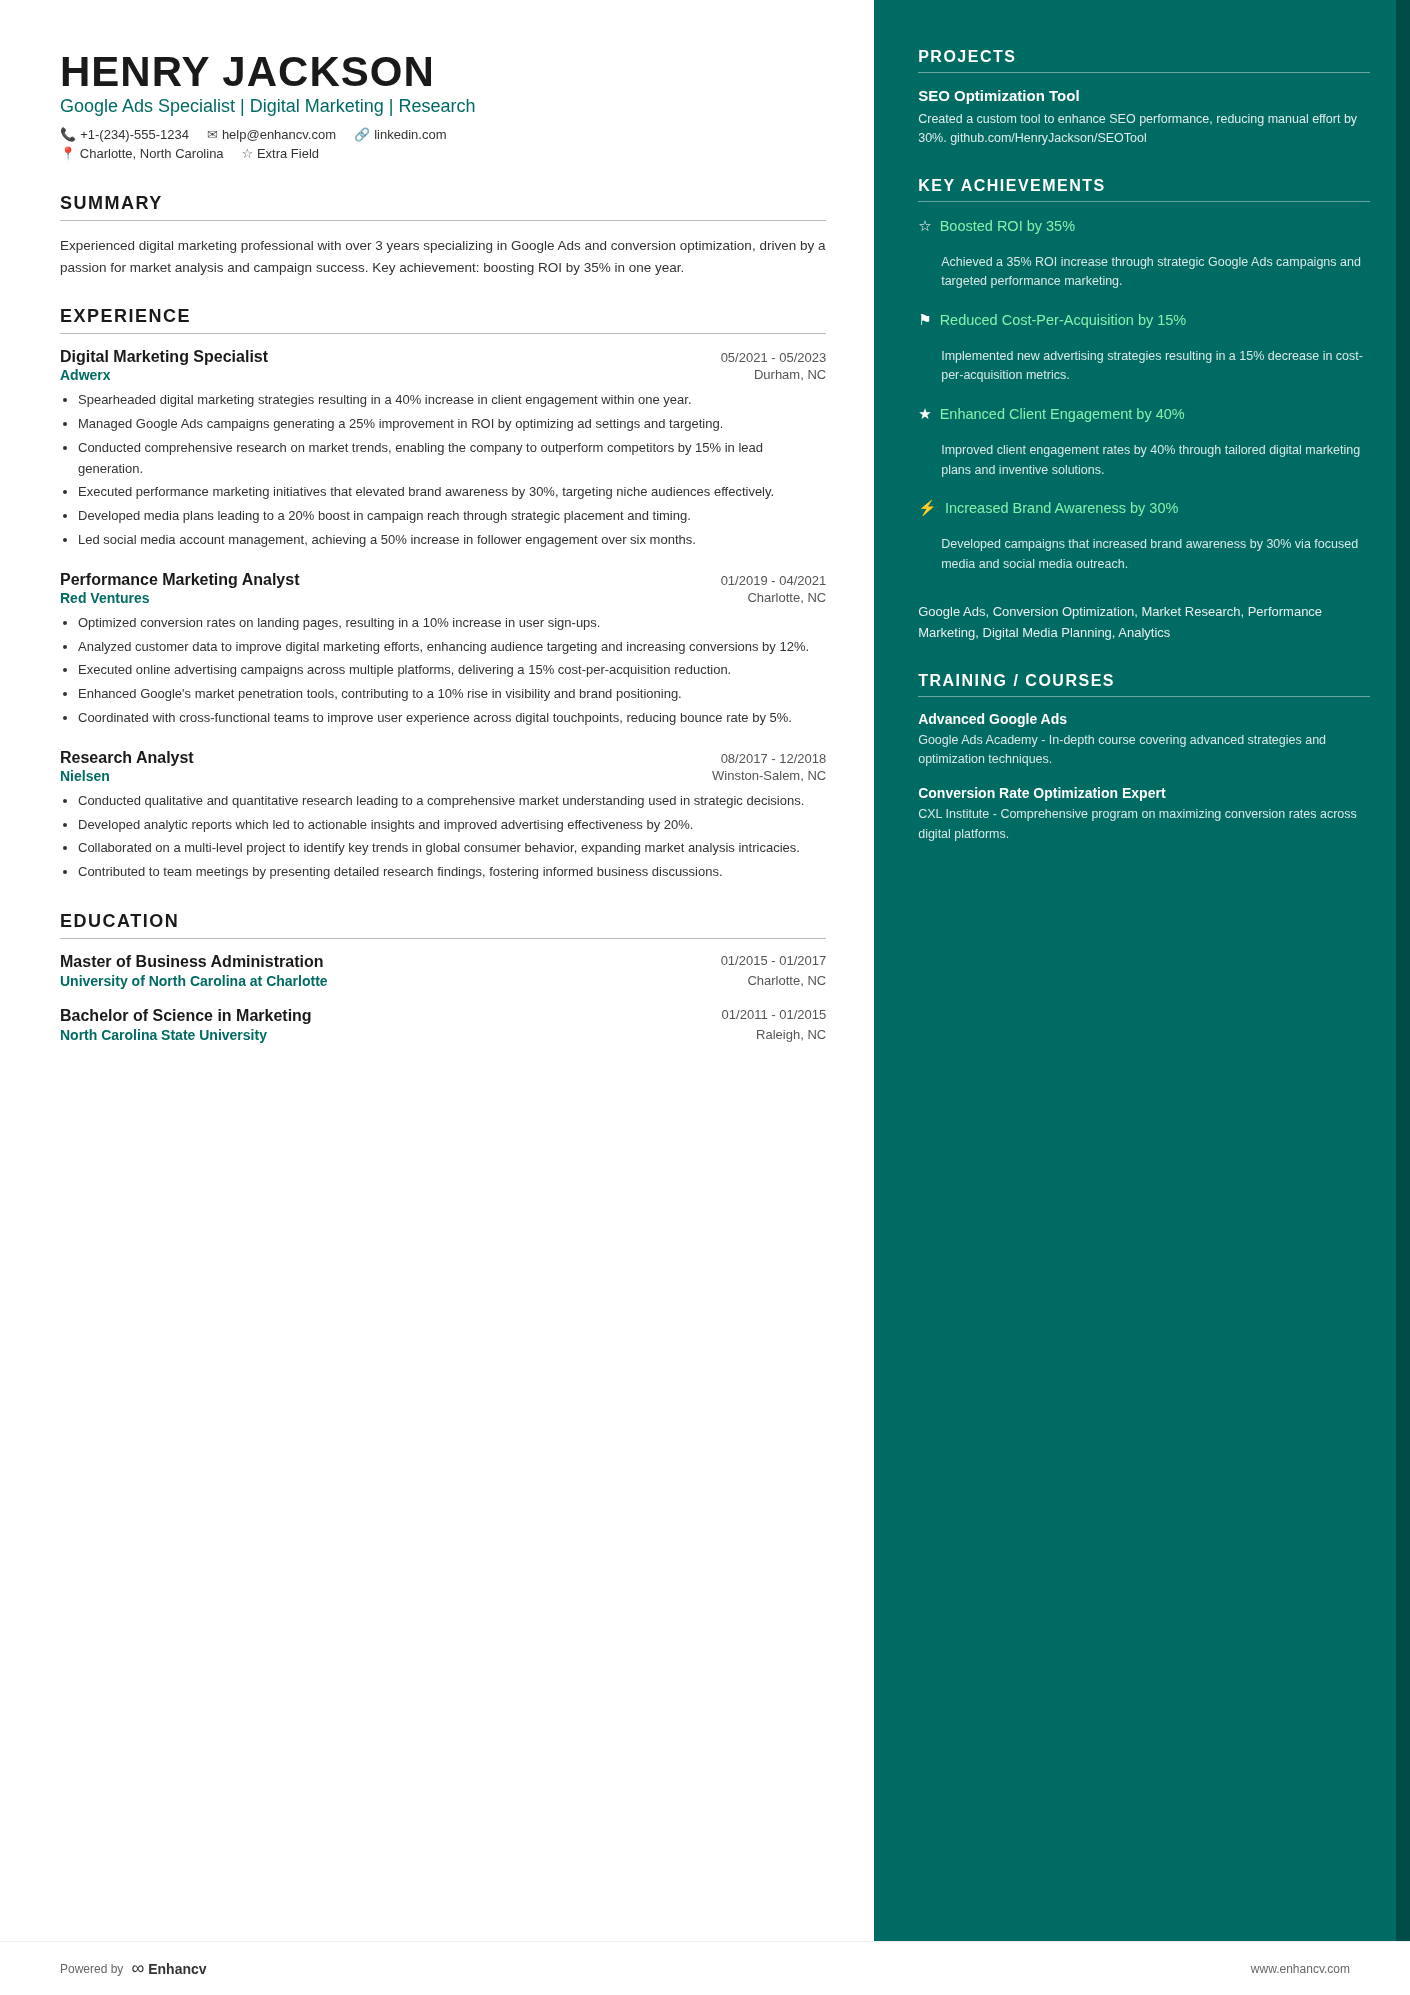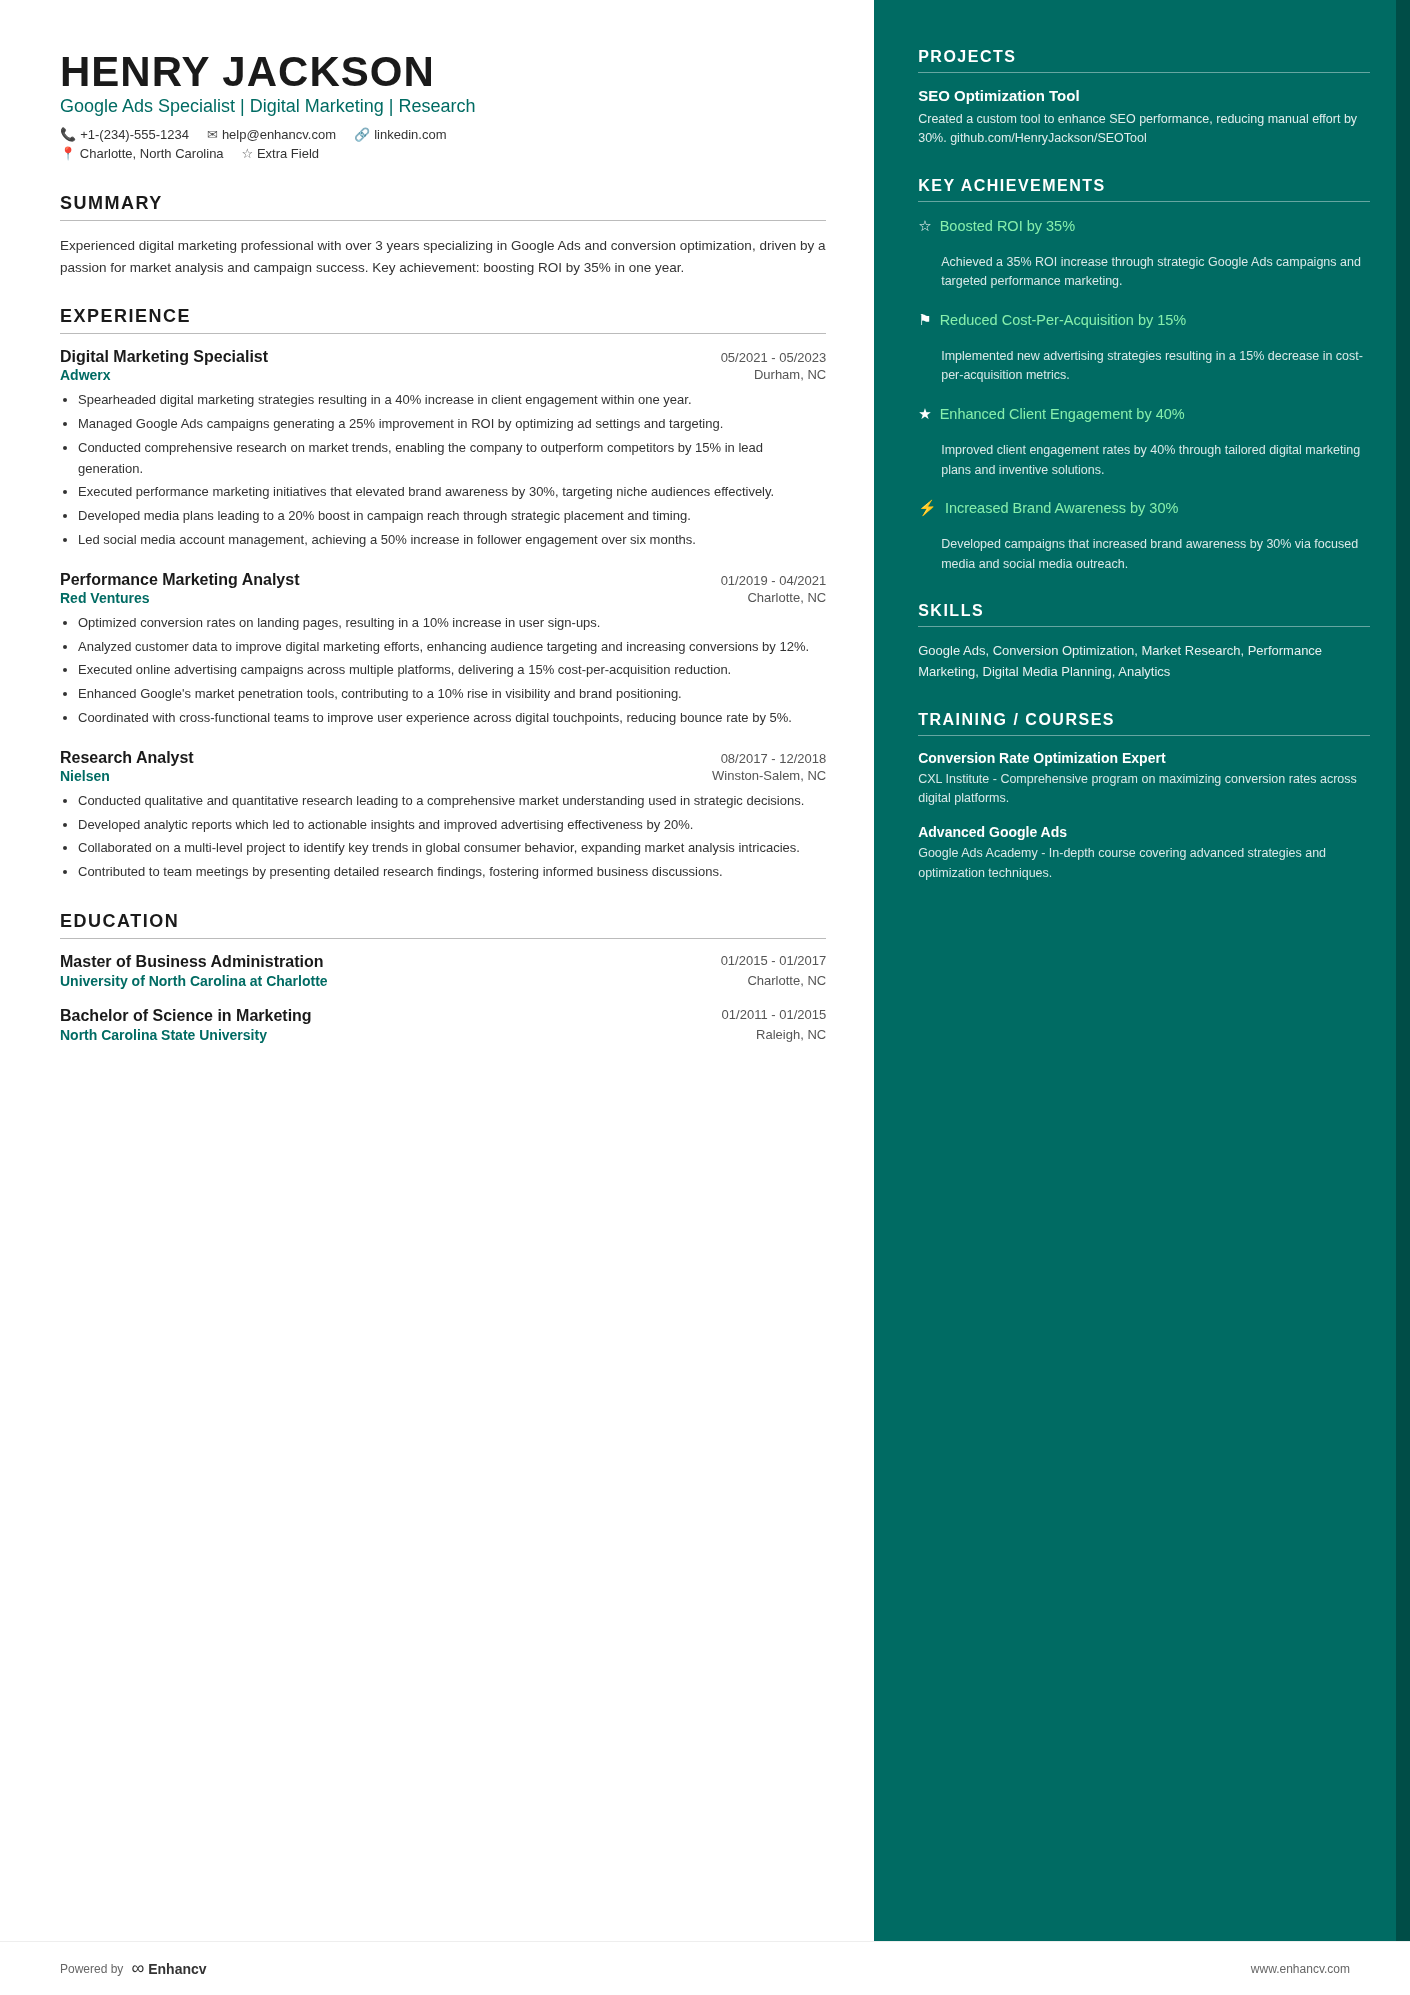--- a/index.html
+++ b/index.html
@@ -443,35 +443,34 @@
       <div class="achievement-item">
         <div class="achievement-header">
           <span class="ach-icon">⚡</span>
           <span class="ach-title">Increased Brand Awareness by 30%</span>
         </div>
         <div class="ach-desc">Developed campaigns that increased brand awareness by 30% via focused media and social media outreach.</div>
       </div>
     </div>
 
     <div class="r-section">
-      <div class="r-section-title">SKILLS</div>
       <div class="skills-text">Google Ads, Conversion Optimization, Market Research, Performance Marketing, Digital Media Planning, Analytics</div>
     </div>
 
     <div class="r-section">
       <div class="r-section-title">TRAINING / COURSES</div>
+
+      <div class="training-block">
+        <div class="training-title">Advanced Google Ads</div>
+        <div class="training-desc">Google Ads Academy - In-depth course covering advanced strategies and optimization techniques.</div>
+      </div>
 
       <div class="training-block">
         <div class="training-title">Conversion Rate Optimization Expert</div>
         <div class="training-desc">CXL Institute - Comprehensive program on maximizing conversion rates across digital platforms.</div>
-      </div>
-
-      <div class="training-block">
-        <div class="training-title">Advanced Google Ads</div>
-        <div class="training-desc">Google Ads Academy - In-depth course covering advanced strategies and optimization techniques.</div>
       </div>
     </div>
   </div>
 
   <div class="accent-bar"></div>
 </div>
 
 <div class="footer">
   <div class="footer-left">
     <span>Powered by</span>

